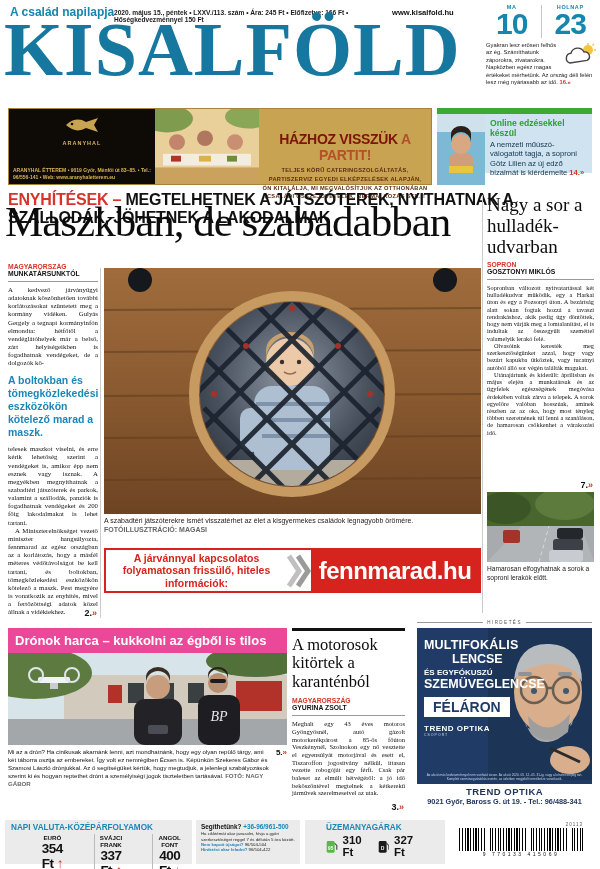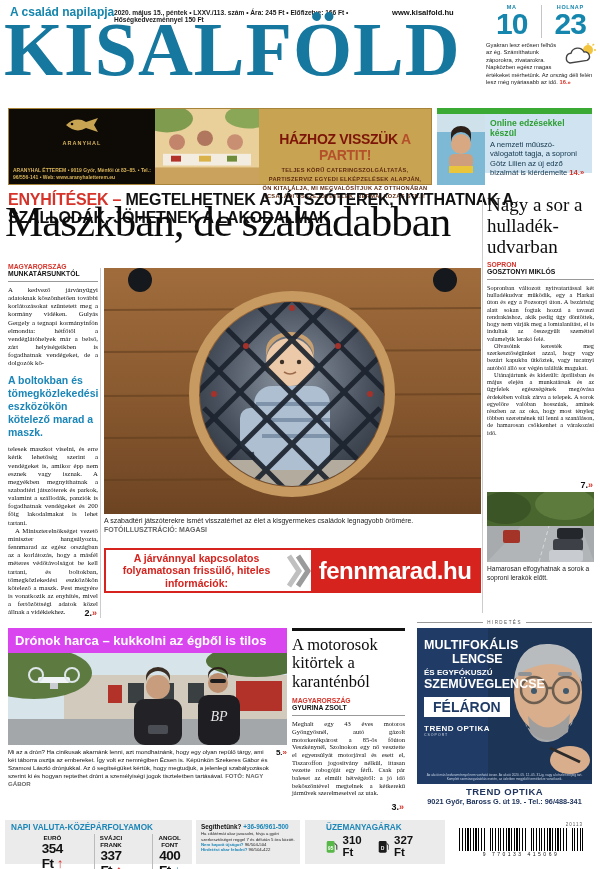--- a/index.html
+++ b/index.html
@@ -78,21 +78,21 @@
   .covid-right { width:168px; background:#d6231e; color:#fff; display:flex; align-items:center;
                  justify-content:center; font-size:24px; font-weight:900; letter-spacing:-0.5px; }
 
   .right-col { left:487px; top:261px; width:107px; height:230px; overflow:hidden; }
   .right-col .serifbody p { font-size:6.3px; line-height:1.15; }
   .queue-photo { left:487px; top:492px; width:107px; height:70px; display:block; }
   .queue-cap { left:487px; top:565px; width:107px; font-size:6.6px; line-height:1.3; color:#222; }
 
   
   .drone { left:8px; top:628px; width:279px; }
-  .drone-bar { background:#d946ef; color:#fff; font-weight:900; font-size:13px; padding:5px 7px; }
+  .drone-bar { background:#ec4899; color:#fff; font-weight:900; font-size:13px; padding:5px 7px; }
   .drone-photo { width:279px; height:92px; display:block; }
   .drone-cap { font-size:6.1px; line-height:1.33; margin-top:3px; color:#111; }
   .drone-ref { float:right; font-size:8px; font-weight:900; margin-left:4px; }
 
   .moto { left:292px; top:628px; width:113px; height:185px; }
   .moto-rule { width:100%; height:3px; background:#111; margin-bottom:5px; }
   .moto-head { margin:0 0 6px 0; font-family:"Liberation Serif", serif; font-weight:400;
                font-size:16.5px; line-height:1.12; color:#0c0c0c; }
   .moto .serifbody p { font-size:6.5px; line-height:1.18; }
 

